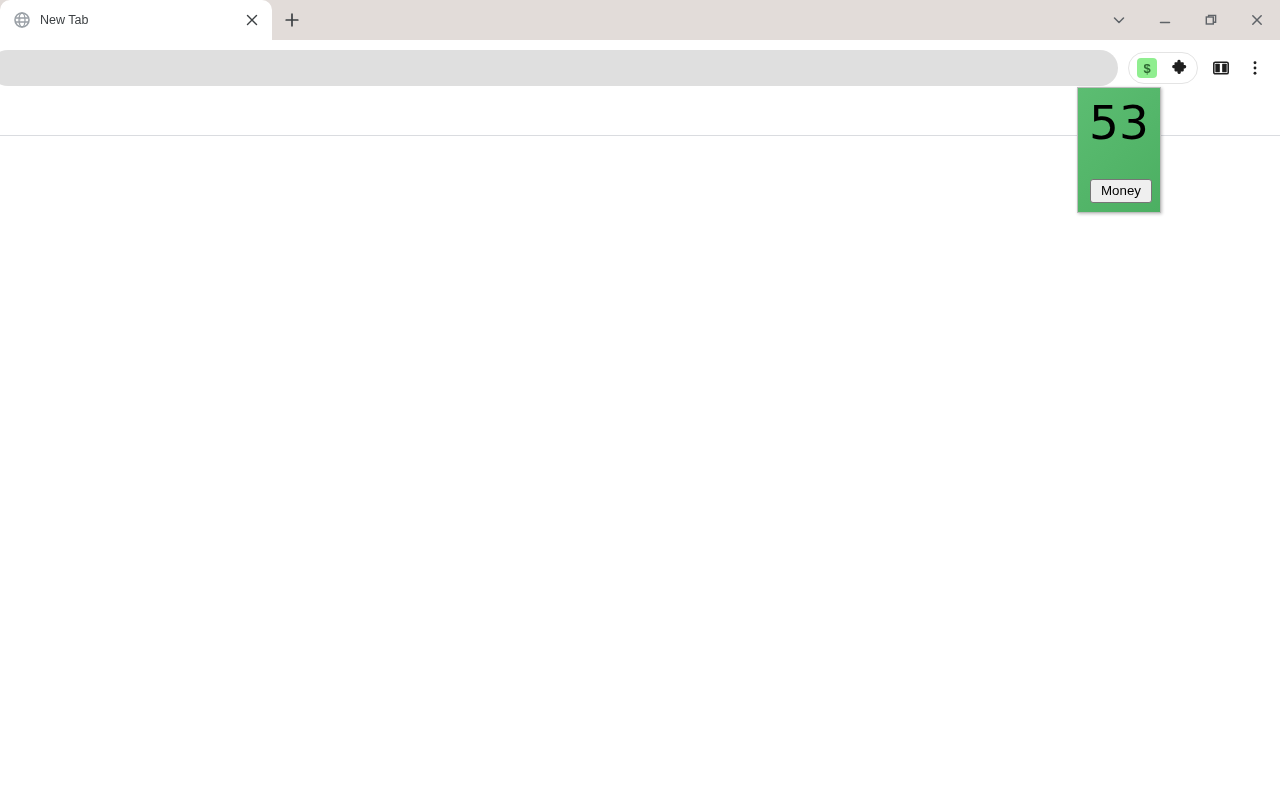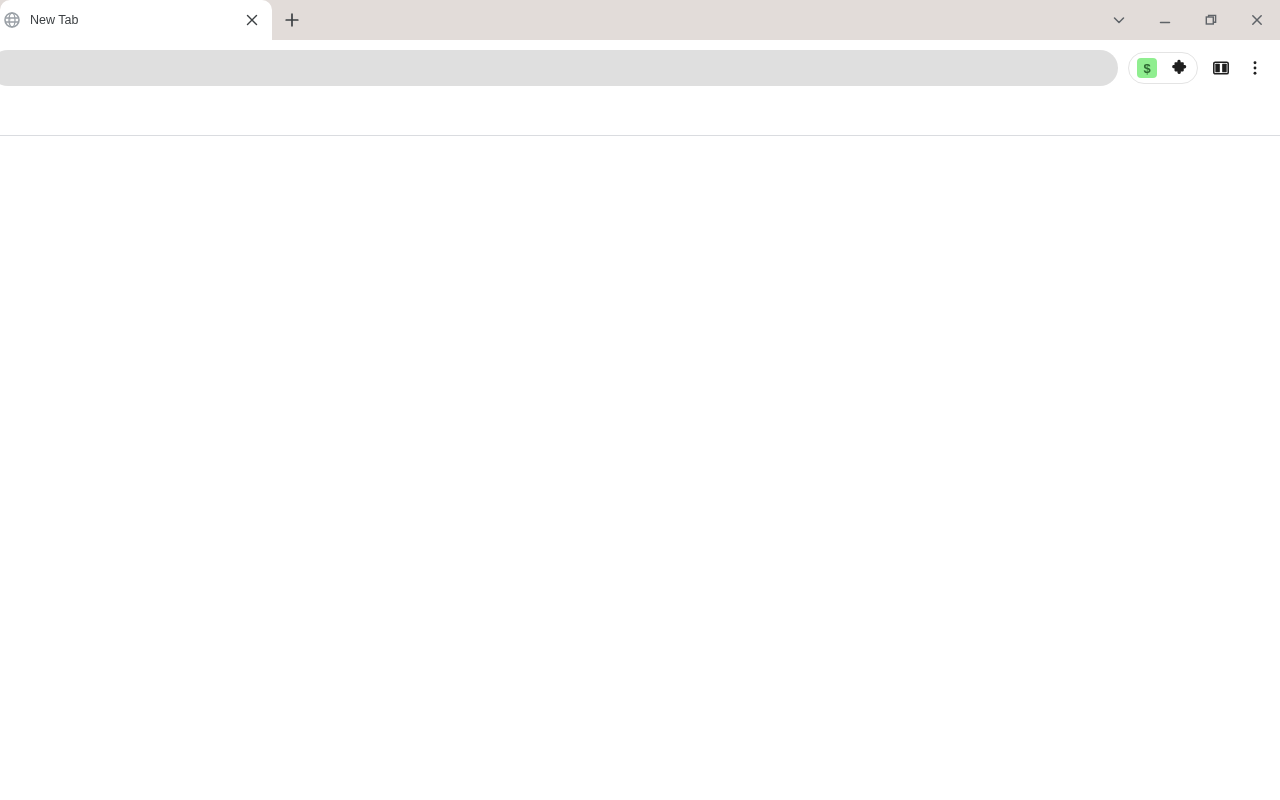--- a/index.html
+++ b/index.html
@@ -29,21 +29,21 @@
   }
 
   .tab {
     position: relative;
     width: 272px;
     height: 40px;
     background: #ffffff;
     border-radius: 10px 10px 0 0;
     display: flex;
     align-items: center;
-    padding: 0 8px 0 4px;
+    padding: 0 8px 0 14px;
     gap: 10px;
   }
 
   .tab-favicon {
     width: 16px;
     height: 16px;
     flex: 0 0 16px;
     display: block;
   }
 
@@ -322,14 +322,18 @@
         </svg>
       </div>
 
     </div>
   </div>
 
   <div class="bookmarkbar"></div>
 
   <div class="page"></div>
 
+  <div class="popup">
+    <div class="popup-count">53</div>
+    <div class="popup-button">Money</div>
+  </div>
 
 </div>
 
 </body></html>

